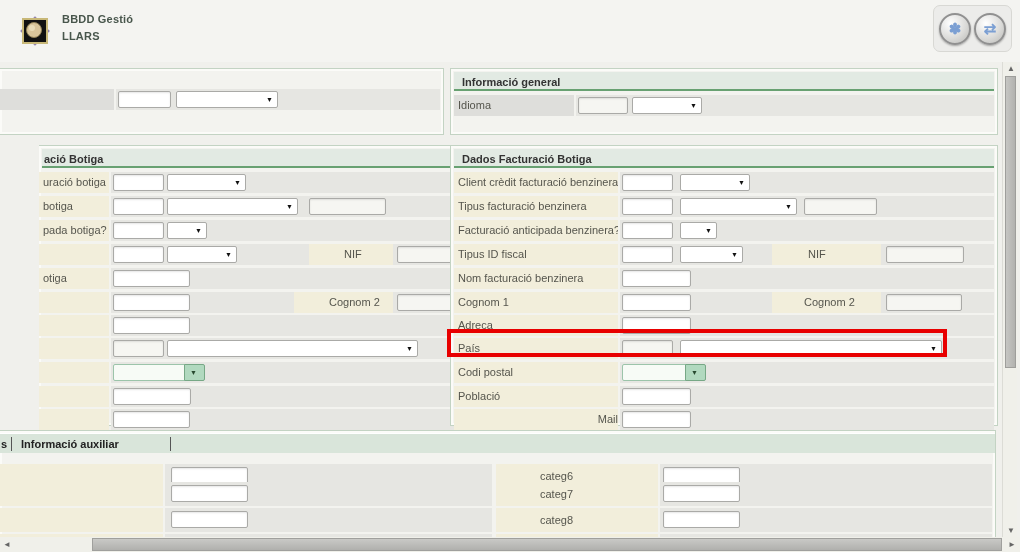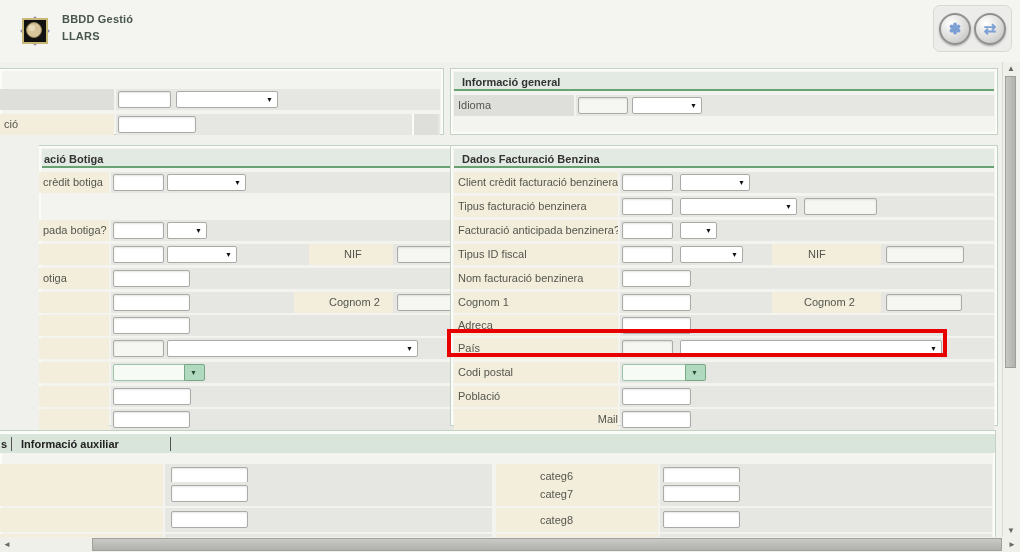--- a/index.html
+++ b/index.html
@@ -96,52 +96,55 @@
 
   <div class="panel noleft" style="left:0; top:68px; width:444px; height:67px;">
     <div class="row" style="top:20px; left:0;">
       <div class="lbl gray" style="left:0; width:114px;"><span></span></div>
       <div class="fld" style="left:116px; right:0;"></div>
       <input class="inp" style="left: 118px; width: 53px;">
       <div class="sel" style="left:176px; width:102px;">
           <span class="arr"></span>
         </div>
     </div>
-    <div class="row" style="top:45px; left:0;">
-      <div class="lbl" style="left:0; width:114px;"><span>ció</span></div>
-      <div class="fld" style="left:116px; right:0;"></div>
-      <input class="inp" style="left: 118px; width: 78px;">
-      <div class="lbl gray" style="left:412px; width:26px; border-left:2px solid #fbfbf8;"></div>
-    </div>
   </div>
 
   <div class="panel" style="left:450px; top:68px; width:548px; height:67px;">
     <div class="phead">Informació general</div>
     <div class="row" style="top:26px;">
       <div class="lbl gray" style="left:0; width:120px;"><span>Idioma</span></div>
       <div class="fld" style="left:122px; right:0;"></div>
       <input class="inp dim" style="left: 124px; width: 50px;">
       <div class="sel" style="left:178px; width:70px;">
           <span class="arr"></span>
         </div>
     </div>
   </div>
 
   <div class="panel noleft" style="left:0; top:145px; width:444px; height:281px;margin-left:39px;">
     <div class="phead cut">ació Botiga</div>
 
     <div class="row" style="top:26px; left:0;">
-      <div class="lbl" style="left:0; width:70px;"><span>crèdit botiga</span></div>
+      <div class="lbl" style="left:0; width:70px;"><span>uració botiga</span></div>
       <div class="fld" style="left:72px; right:0;"></div>
       <input class="inp" style="left: 74px; width: 51px;">
       <div class="sel" style="left:128px; width:79px;">
           <span class="arr"></span>
         </div>
     </div>
 
+    <div class="row" style="top:50px; left:0;">
+      <div class="lbl" style="left:0; width:70px;"><span>botiga</span></div>
+      <div class="fld" style="left:72px; right:0;"></div>
+      <input class="inp" style="left: 74px; width: 51px;">
+      <div class="sel" style="left:128px; width:131px;">
+          <span class="arr"></span>
+        </div>
+      <input class="inp dim" style="left: 270px; width: 77px;">
+    </div>
 
     <div class="row" style="top:74px; left:0;">
       <div class="lbl" style="left:0; width:70px;"><span>pada botiga?</span></div>
       <div class="fld" style="left:72px; right:0;"></div>
       <input class="inp" style="left: 74px; width: 51px;">
       <div class="sel" style="left:128px; width:40px;">
           <span class="arr"></span>
         </div>
     </div>
 
@@ -203,21 +206,21 @@
     </div>
 
     <div class="row" style="top:263px; left:0;">
       <div class="lbl" style="left:0; width:70px;"><span></span></div>
       <div class="fld" style="left:72px; right:0;"></div>
       <input class="inp" style="left: 74px; width: 77px;">
     </div>
   </div>
 
   <div class="panel" style="left:450px; top:145px; width:548px; height:281px;">
-    <div class="phead">Dados Facturació Benzina</div>
+    <div class="phead">Dados Facturació Botiga</div>
 
     <div class="row" style="top:26px;">
       <div class="lbl" style="left:0; width:164px;"><span>Client crèdit facturació benzinera</span></div>
       <div class="fld" style="left:166px; right:0;"></div>
       <input class="inp" style="left: 168px; width: 51px;">
       <div class="sel" style="left:226px; width:70px;">
           <span class="arr"></span>
         </div>
     </div>
 

